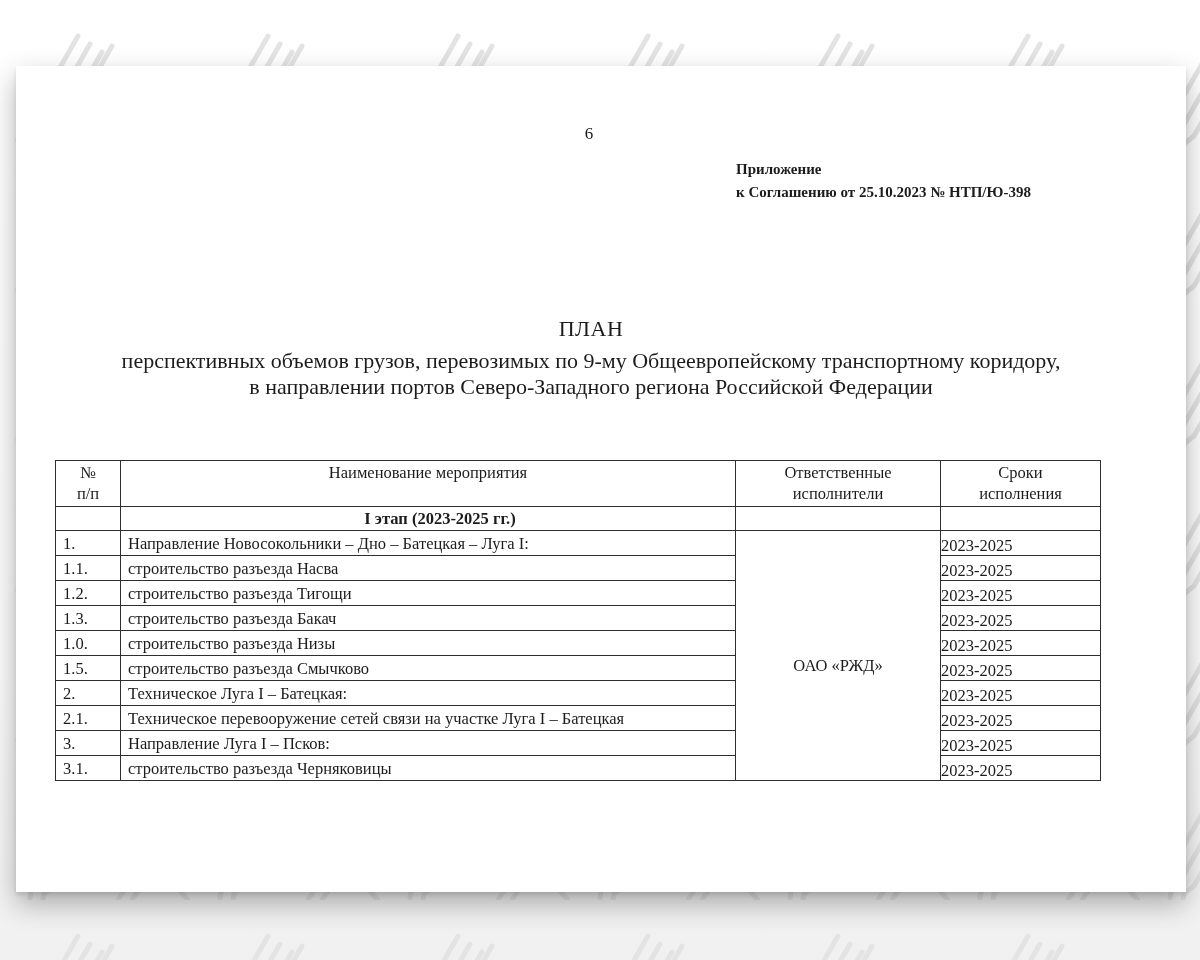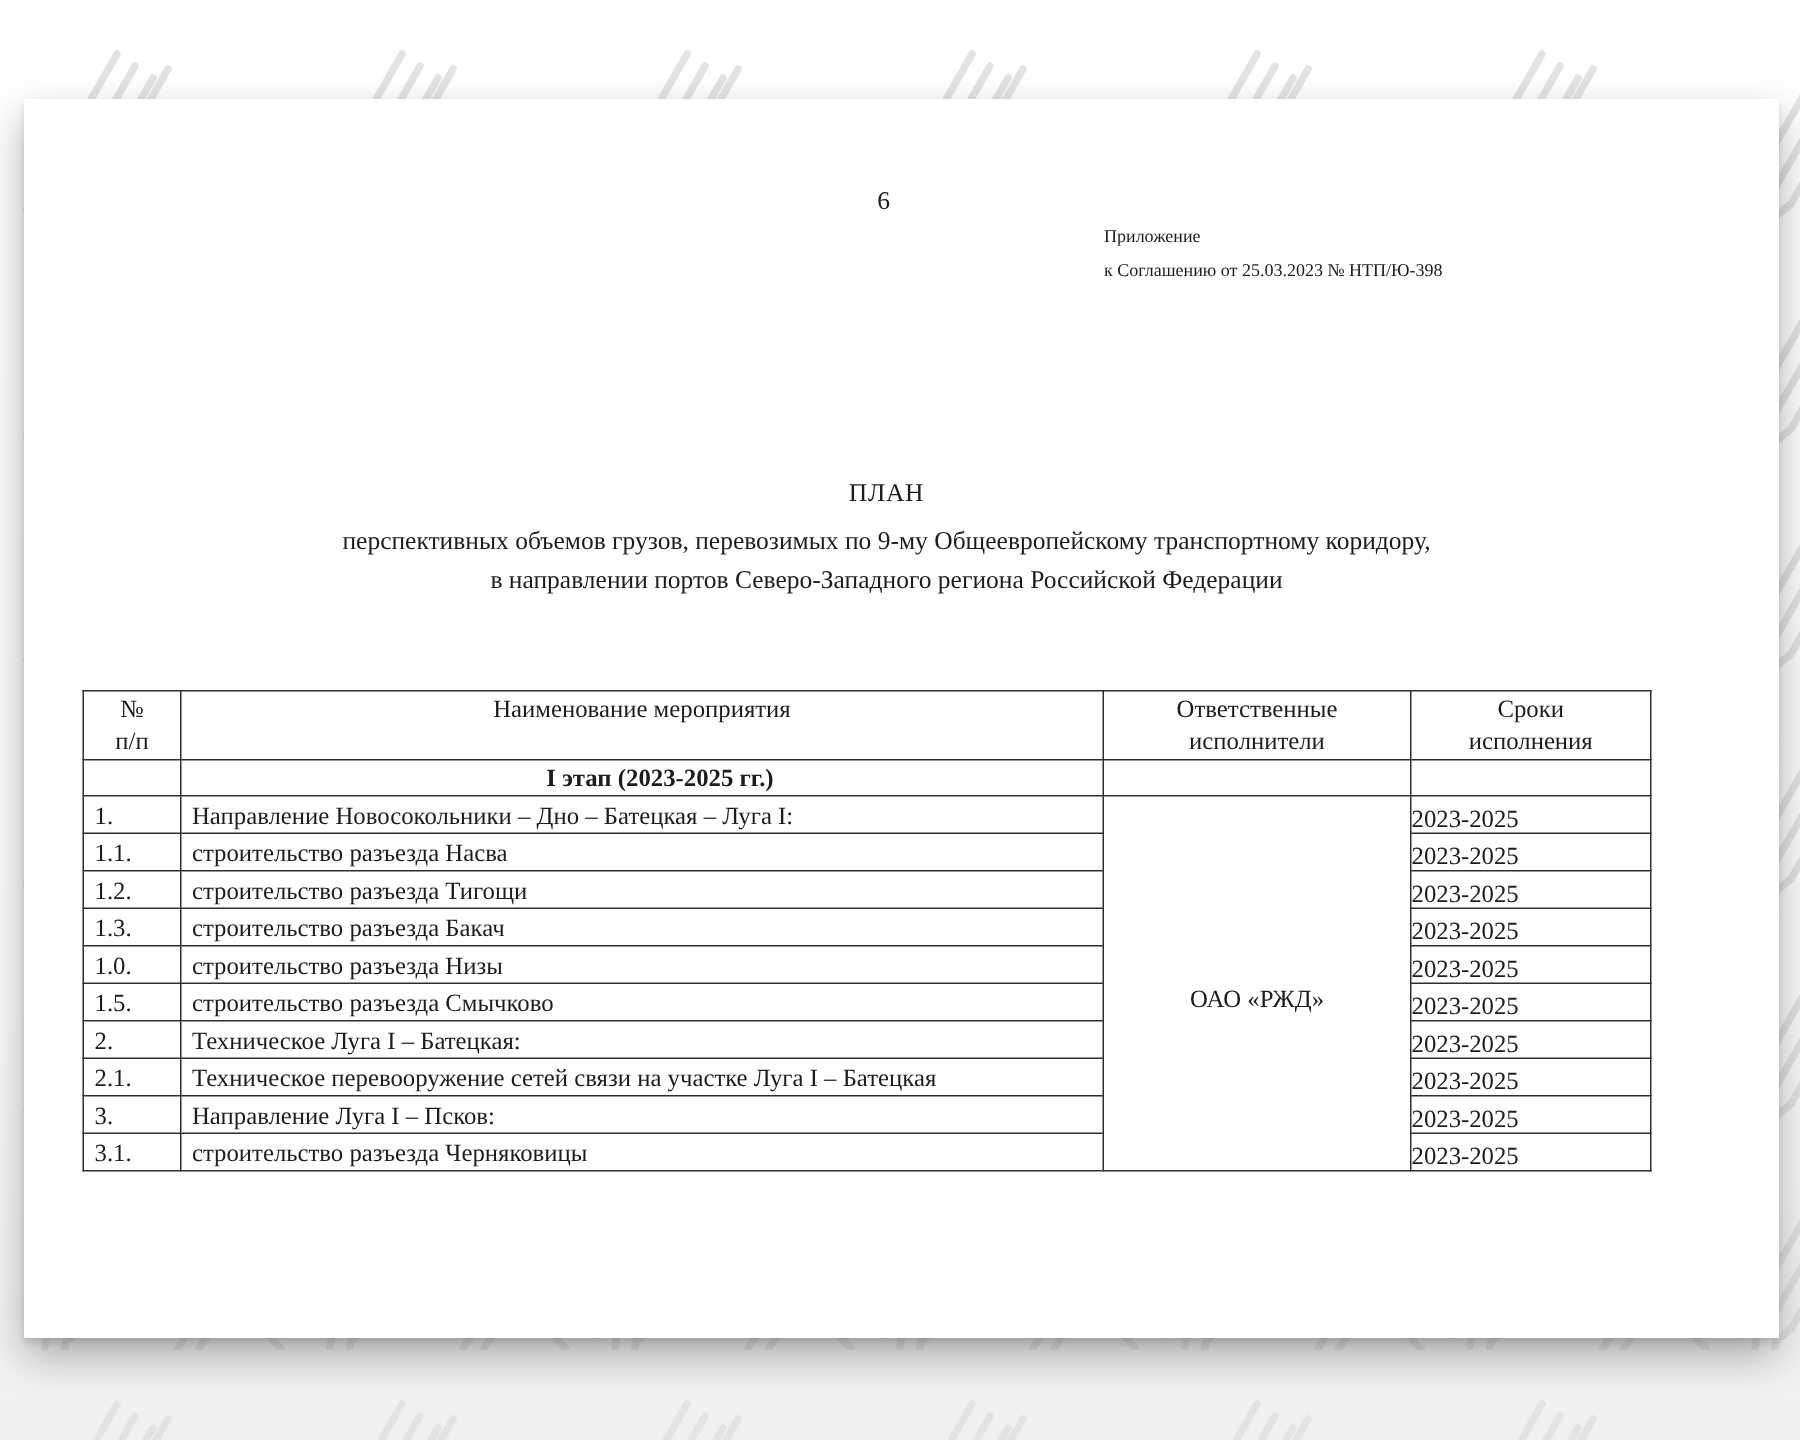--- a/index.html
+++ b/index.html
@@ -34,34 +34,35 @@
   .page-number-wrap {
     position: absolute;
     top: 58px; left: 0;
     width: 1146px;
     text-align: center;
     font-size: 17px;
   }
 
   .annotation {
     position: absolute;
-    top: 80px;
+    top: 92px;
     left: 720px;
-    font-size: 12px;
+    font-size: 15px;
     line-height: 23px;
     white-space: nowrap;
+    font-weight: bold;
   }
 
   .title-block {
     position: absolute;
     top: 250px;
     left: 0;
     width: 1150px;
     text-align: center;
-    font-size: 17px;
+    font-size: 22px;
     line-height: 26.5px;
   }
   .title-block .heading {
     margin-bottom: 5px;
     letter-spacing: 0.5px;
   }
 
   table.plan-table {
     position: absolute;
     top: 394px;
@@ -127,21 +128,21 @@
   </defs>
   <rect width="1200" height="960" fill="url(#wm)"></rect>
 </svg>
 
 <div class="page">
 
   <div class="page-number-wrap">6</div>
 
   <div class="annotation">
     <div>Приложение</div>
-    <div>к Соглашению от 25.03.2023 № НТП/Ю-398</div>
+    <div>к Соглашению от 25.10.2023 № НТП/Ю-398</div>
   </div>
 
   <div class="title-block">
     <div class="heading">ПЛАН</div>
     <div>перспективных объемов грузов, перевозимых по 9-му Общеевропейскому транспортному коридору,</div>
     <div>в направлении портов Северо-Западного региона Российской Федерации</div>
   </div>
 
   <table class="plan-table">
     <colgroup>

